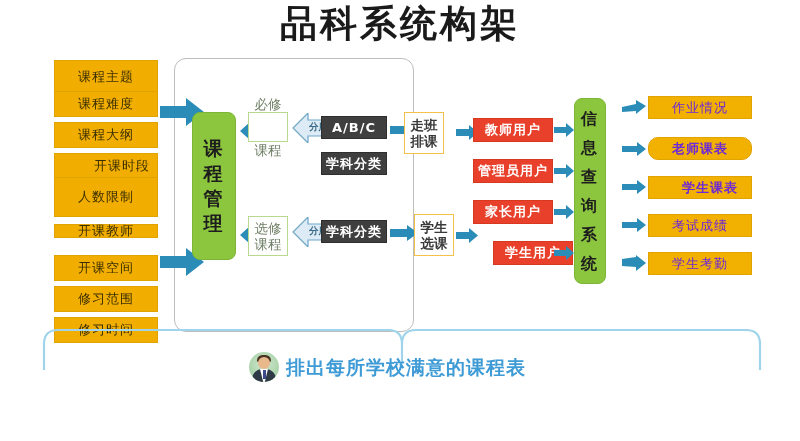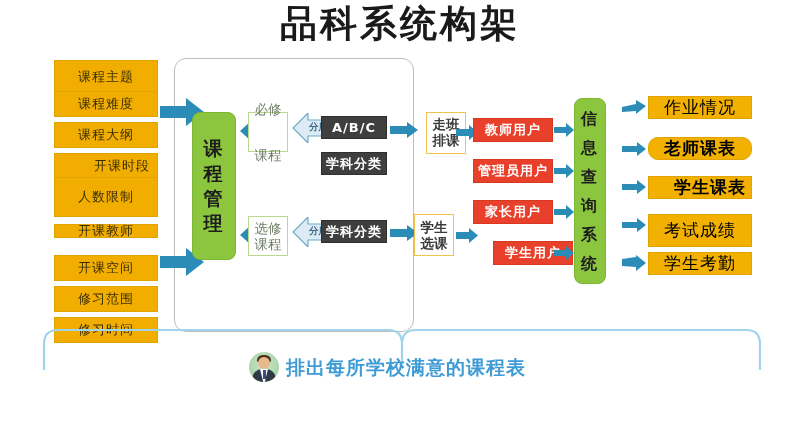--- a/index.html
+++ b/index.html
@@ -24,22 +24,22 @@
   
   .box{position:absolute;box-sizing:border-box;display:flex;align-items:center;justify-content:center;text-align:center;}
 
   .yellow{
     background:#F2AE00;color:#3b2f00;
     font-size:13px;font-weight:normal;
     border:1px solid #e0a300;
     letter-spacing:1px;
   }
   .yellow-out{
-    background:#F2B100;color:#000000;
-    font-size:17px;
+    background:#F2B100;color:#6d28d9;
+    font-size:13px;
     border:1px solid #e0a300;
     letter-spacing:1px;
   }
   .yellow-out.bold{font-weight:bold;}
 
   .red{
     background:#E8402A;color:#ffffff;
     font-size:13px;font-weight:bold;
     border:1px solid #d8381f;
     letter-spacing:1px;
@@ -187,21 +187,21 @@
     <svg width="30" height="18" viewBox="0 0 30 18">
         <polygon points="30,5 10,5 10,0 0,9 10,18 10,13 30,13" fill="#2B8CB8"></polygon>
       </svg>
   </div>
   <div class="arrow-r" style="left:240px;top:226px;">
     <svg width="30" height="18" viewBox="0 0 30 18">
         <polygon points="30,5 10,5 10,0 0,9 10,18 10,13 30,13" fill="#2B8CB8"></polygon>
       </svg>
   </div>
 
-  <div class="box greenline" style="left:248px;top:112px;width:40px;height:40px;gap:30px;">
+  <div class="box greenline" style="left:248px;top:112px;width:40px;height:30px;gap:30px;">
     <span>必修</span>
     <span>课程</span>
   </div>
   <div class="box greenline" style="left:248px;top:216px;width:40px;height:40px;">
     <span>选修</span>
     <span>课程</span>
   </div>
 
   <div class="arrow-layer" style="position:absolute;left:292px;top:113px;width:44px;height:30px;">
     <svg width="44" height="30" viewBox="0 0 44 30">
@@ -230,21 +230,21 @@
     <svg width="28" height="16" viewBox="0 0 28 16">
         <polygon points="0,4 17,4 17,0 28,8 17,16 17,12 0,12" fill="#2B8CB8"></polygon>
       </svg>
   </div>
   <div class="arrow-r" style="left:390px;top:225px;">
     <svg width="28" height="16" viewBox="0 0 28 16">
         <polygon points="0,4 17,4 17,0 28,8 17,16 17,12 0,12" fill="#2B8CB8"></polygon>
       </svg>
   </div>
 
-  <div class="box yellowline" style="left:426px;top:112px;width:40px;height:42px;font-family:Liberation Serif, serif;">
+  <div class="box yellowline" style="left:404px;top:112px;width:40px;height:42px;">
     <span>走班</span>
     <span>排课</span>
   </div>
   <div class="box yellowline" style="left:414px;top:214px;width:40px;height:42px;">
     <span>学生</span>
     <span>选课</span>
   </div>
 
   <div class="arrow-r" style="left:456px;top:125px;">
     <svg width="22" height="15" viewBox="0 0 22 15">
@@ -328,21 +328,21 @@
 
   <div class="box yellow-out" style="left:648px;top:96px;width:104px;height:23px;">
     <span>作业情况</span>
   </div>
   <div class="box yellow-out bold" style="left:648px;top:137px;width:104px;height:23px;border-radius:10px;">
     <span>老师课表</span>
   </div>
   <div class="box yellow-out bold" style="left:648px;top:176px;width:104px;height:23px;padding-left:20px;">
     <span>学生课表</span>
   </div>
-  <div class="box yellow-out" style="left:648px;top:214px;width:104px;height:33px;">
+  <div class="box yellow-out" style="left:648px;top:214px;width:104px;height:23px;">
     <span>考试成绩</span>
   </div>
   <div class="box yellow-out" style="left:648px;top:252px;width:104px;height:23px;">
     <span>学生考勤</span>
   </div>
 
   <svg style="position:absolute;left:40px;top:322px;" width="724" height="48" viewBox="0 0 724 48">
     <path d="M4,48 L4,22 Q4,8 18,8 L348,8 Q362,8 362,22 L362,42 L362,22 Q362,8 376,8 L706,8 Q720,8 720,22 L720,48" fill="none" stroke="#9FD4EA" stroke-width="2.2" stroke-linecap="round"></path>
   </svg>
 

